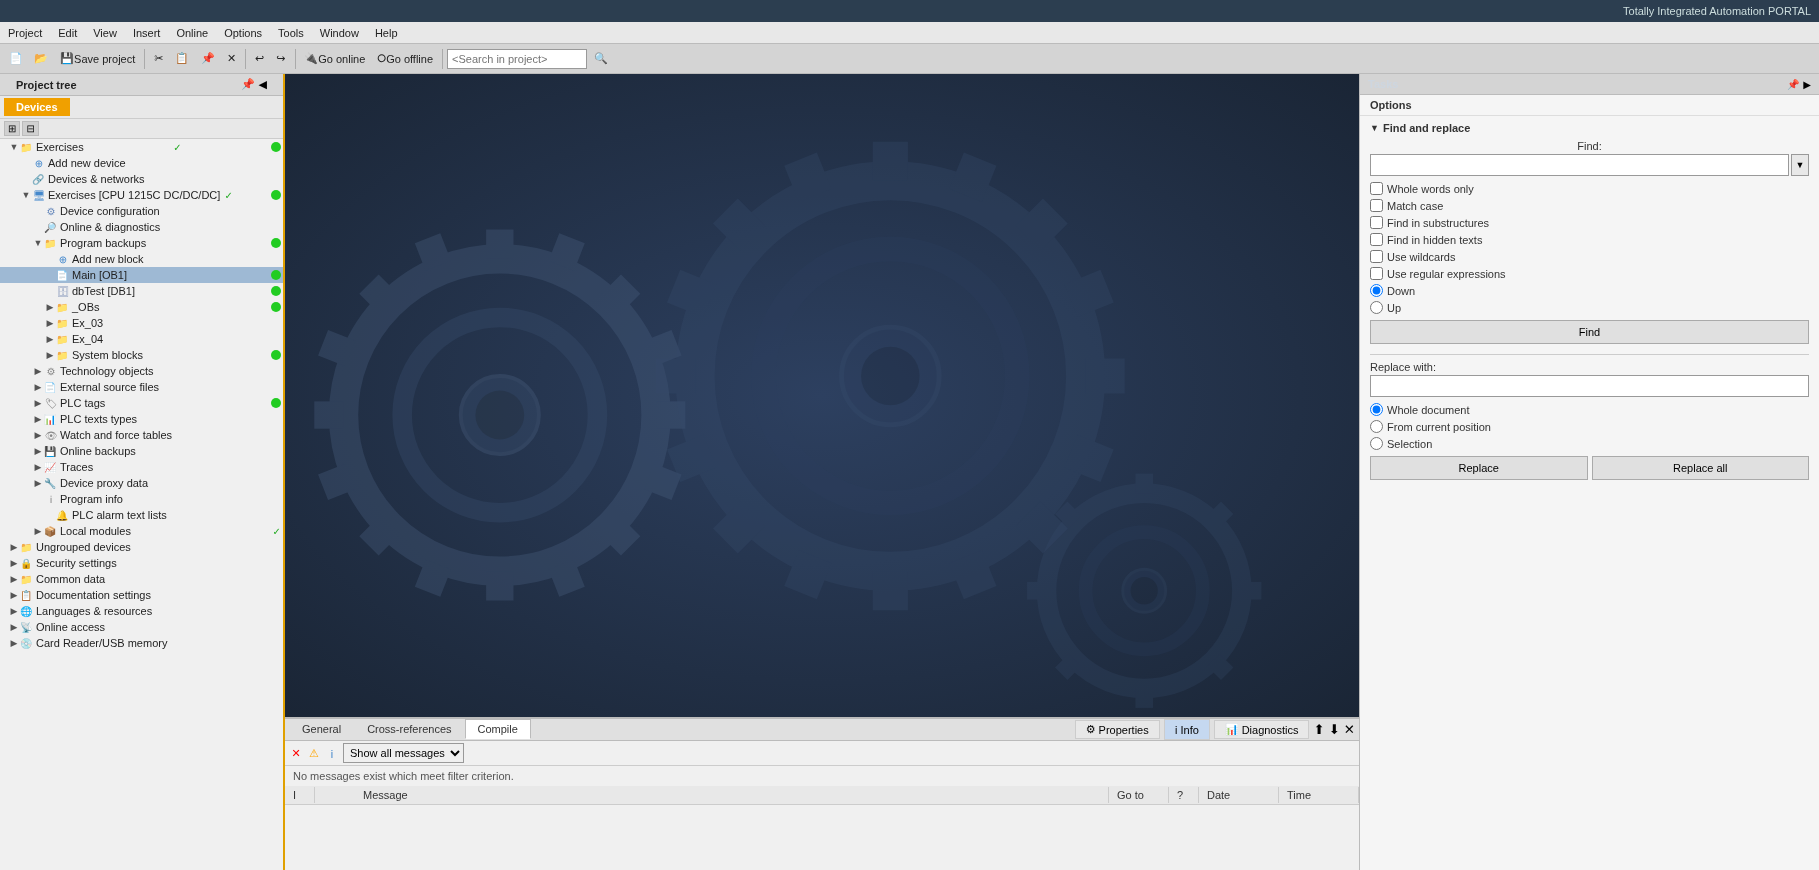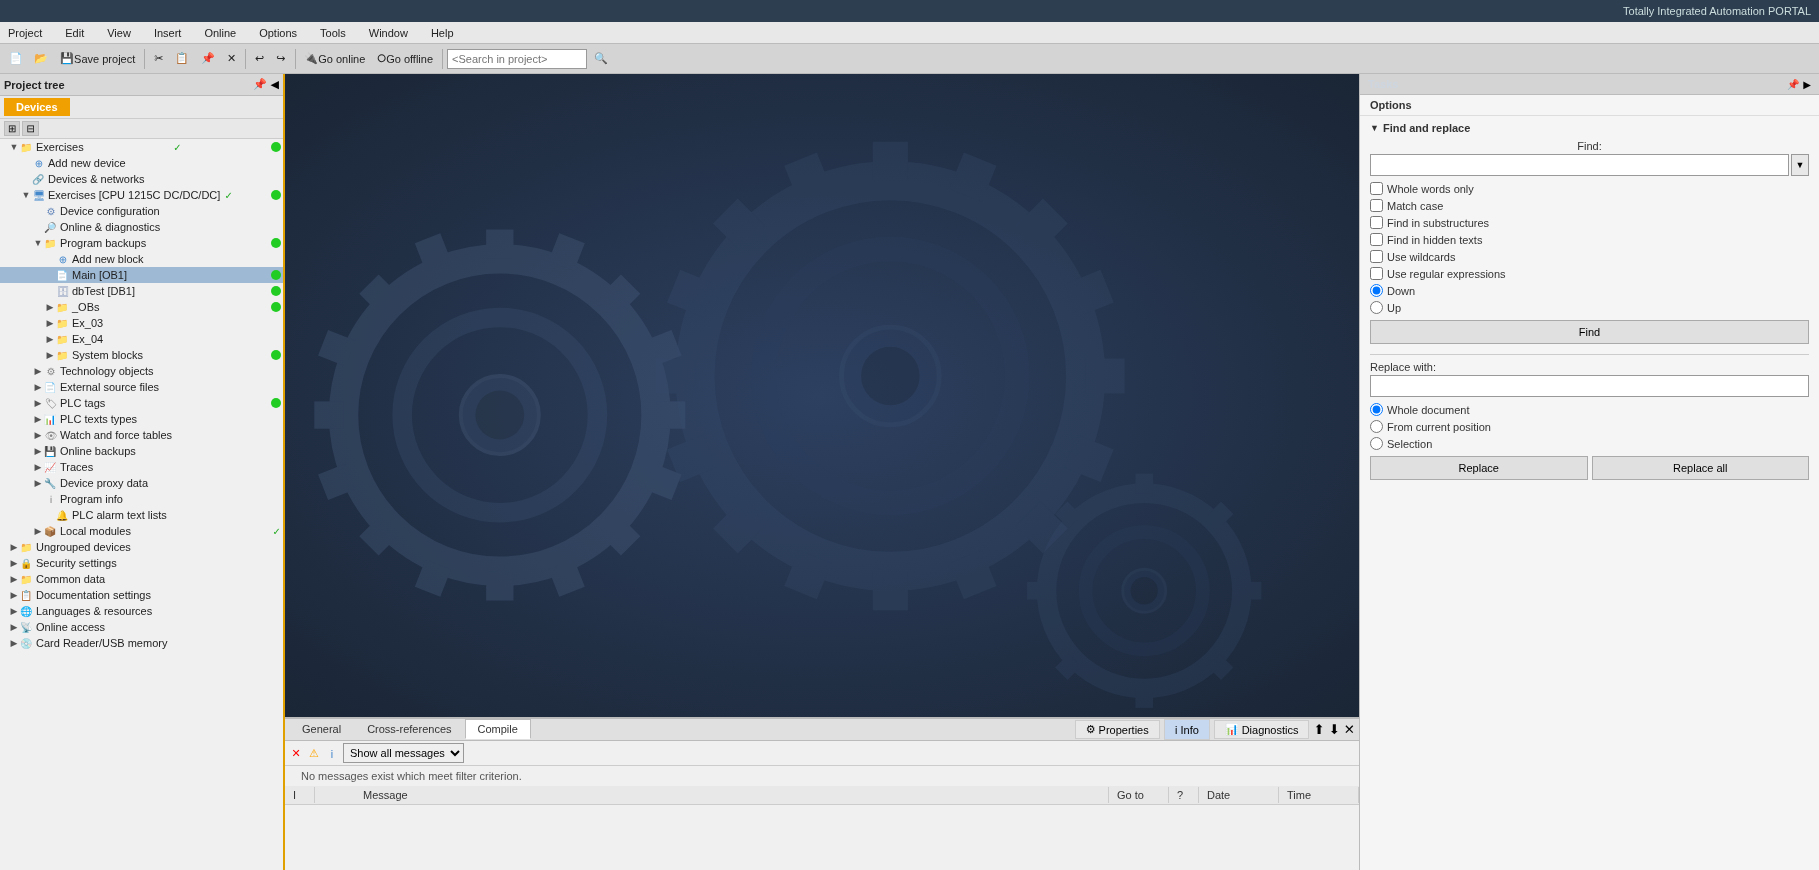--- a/index.html
+++ b/index.html
@@ -1,33 +1,33 @@
 <!DOCTYPE html>
 <html><head>
   <meta charset="utf-8">
   <style>
     * { box-sizing: border-box; margin: 0; padding: 0; }
     body { font-family: 'Segoe UI', Arial, sans-serif; font-size: 11px; background: #2d3a4a; color: #cdd6e0; overflow: hidden; width: 1819px; height: 870px; }
 
     
-    .menu-bar { background: #e8e8e8; color: #222; display: flex; align-items: center; height: 22px; border-bottom: 1px solid #bbb; gap: 7px; }
+    .menu-bar { background: #e8e8e8; color: #222; display: flex; align-items: center; height: 22px; border-bottom: 1px solid #bbb; }
     .menu-bar span { padding: 2px 8px; cursor: pointer; font-size: 11px; }
 
     
     .toolbar { background: #d4d4d4; height: 30px; display: flex; align-items: center; padding: 2px 4px; gap: 2px; border-bottom: 1px solid #bbb; }
     .toolbar-btn { background: #d4d4d4; border: 1px solid transparent; padding: 2px 4px; cursor: pointer; font-size: 11px; color: #222; height: 22px; display: flex; align-items: center; }
     .toolbar-sep { width: 1px; height: 20px; background: #aaa; margin: 0 2px; }
     .toolbar-search { height: 20px; border: 1px solid #999; padding: 1px 4px; font-size: 11px; width: 140px; background: white; }
 
     
     .main-layout { display: flex; height: calc(870px - 52px); }
 
     
     .project-tree { width: 285px; background: #f0f0f0; border-right: 2px solid #e0a000; display: flex; flex-direction: column; }
-    .tree-header { background: #d8d8d8; padding: 4px 4px; font-weight: bold; font-size: 11px; color: #222; border-bottom: 1px solid #bbb; display: flex; align-items: center; justify-content: space-between; gap: 38px; }
+    .tree-header { background: #d8d8d8; padding: 4px 16px; font-weight: bold; font-size: 11px; color: #222; border-bottom: 1px solid #bbb; display: flex; align-items: center; justify-content: space-between; gap: 38px; }
     .tree-tab { background: #f0a000; color: white; padding: 3px 12px; font-size: 11px; font-weight: bold; display: inline-block; }
     .tree-toolbar { background: #e8e8e8; padding: 2px 4px; border-bottom: 1px solid #ccc; display: flex; align-items: center; gap: 2px; }
     .tree-item { display: flex; align-items: center; padding: 1px 2px; cursor: pointer; user-select: none; color: #222; font-size: 11px; white-space: nowrap; }
     .tree-item.highlighted { background: #9eb9d4; }
     .indent-1 { padding-left: 8px; }
     .indent-2 { padding-left: 20px; }
     .indent-3 { padding-left: 32px; }
     .indent-4 { padding-left: 44px; }
     .tree-icon { width: 14px; height: 14px; margin-right: 2px; flex-shrink: 0; display: inline-flex; align-items: center; justify-content: center; font-size: 10px; }
     .status-dot { width: 10px; height: 10px; border-radius: 50%; margin-left: auto; flex-shrink: 0; }
@@ -44,21 +44,21 @@
     .bottom-panel { height: 175px; background: #f0f0f0; border-top: 2px solid #bbb; }
     .bottom-tabs { display: flex; background: #e0e0e0; border-bottom: 1px solid #bbb; align-items: flex-start; padding: 0 4px; }
     .bottom-tab { padding: 3px 12px; font-size: 11px; cursor: pointer; border: 1px solid transparent; color: #333; }
     .bottom-tab.active { background: white; border-color: #bbb; border-bottom-color: white; margin-bottom: -1px; }
     .bottom-tab-right { margin-left: auto; display: flex; align-items: center; gap: 4px; }
     .bottom-tab-btn { padding: 2px 10px; font-size: 11px; background: #e8e8e8; border: 1px solid #ccc; cursor: pointer; display: flex; align-items: center; gap: 3px; }
     .bottom-tab-btn.active { background: #c5d8f0; }
     .filter-bar { display: flex; align-items: center; gap: 4px; padding: 2px 4px; border-bottom: 1px solid #ccc; }
     .filter-icon { width: 14px; height: 14px; display: inline-flex; align-items: center; justify-content: center; }
     .filter-select { height: 20px; border: 1px solid #999; font-size: 11px; padding: 0 2px; }
-    .no-message { padding: 4px 16px; font-size: 11px; color: #555; }
+    .no-message { padding: 4px 8px; font-size: 11px; color: #555; }
     .table-header { display: flex; background: #e8e8e8; border-bottom: 1px solid #ccc; font-size: 11px; color: #333; padding: 1px 0; }
     .th { padding: 2px 8px; border-right: 1px solid #ccc; font-weight: normal; }
 
     
     .right-panel { width: 460px; background: #f5f5f5; border-left: 1px solid #bbb; display: flex; flex-direction: column; }
     .right-header { background: #d4d4d4; padding: 4px 8px; font-size: 11px; font-weight: bold; display: flex; align-items: center; justify-content: space-between; border-bottom: 1px solid #bbb; }
     .right-section-title { display: flex; align-items: center; font-weight: bold; font-size: 11px; color: #333; cursor: pointer; gap: 4px; margin-bottom: 6px; }
     .find-replace-panel { padding: 6px 10px; }
     .fr-label { font-size: 11px; color: #333; margin-bottom: 2px; text-align: center; }
     .fr-input { width: 100%; height: 22px; border: 1px solid #999; padding: 1px 4px; font-size: 11px; background: white; }

